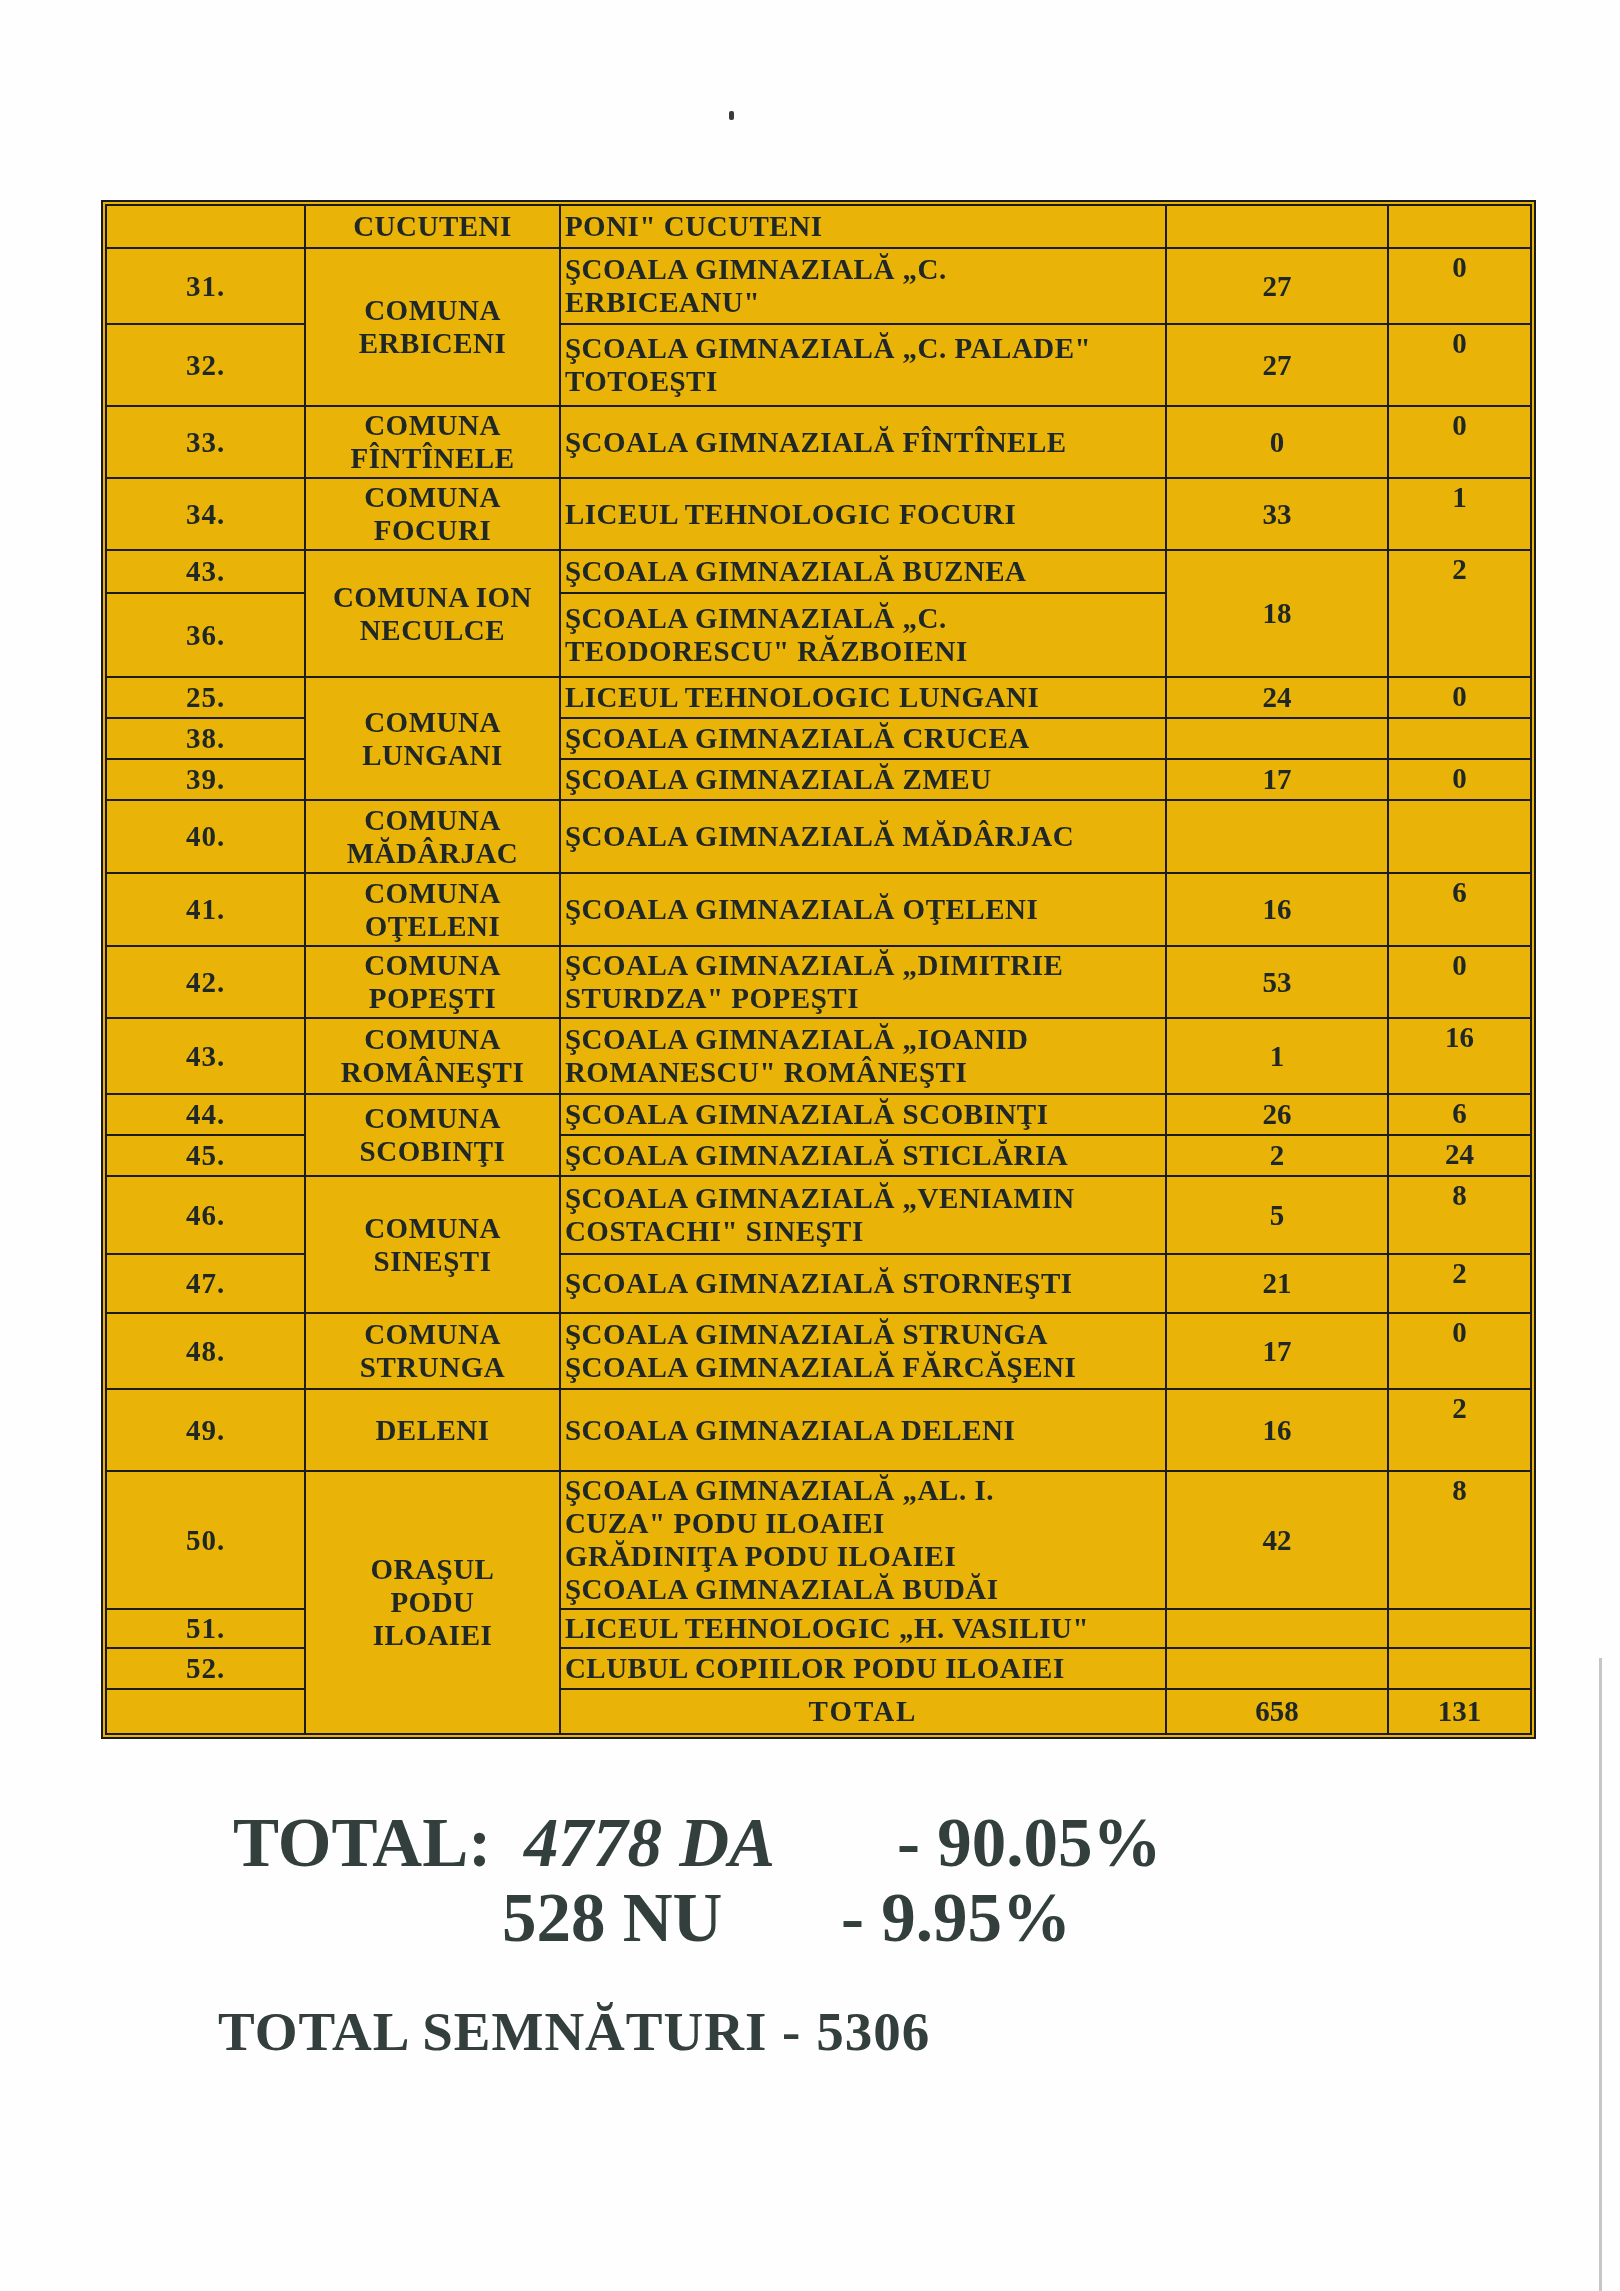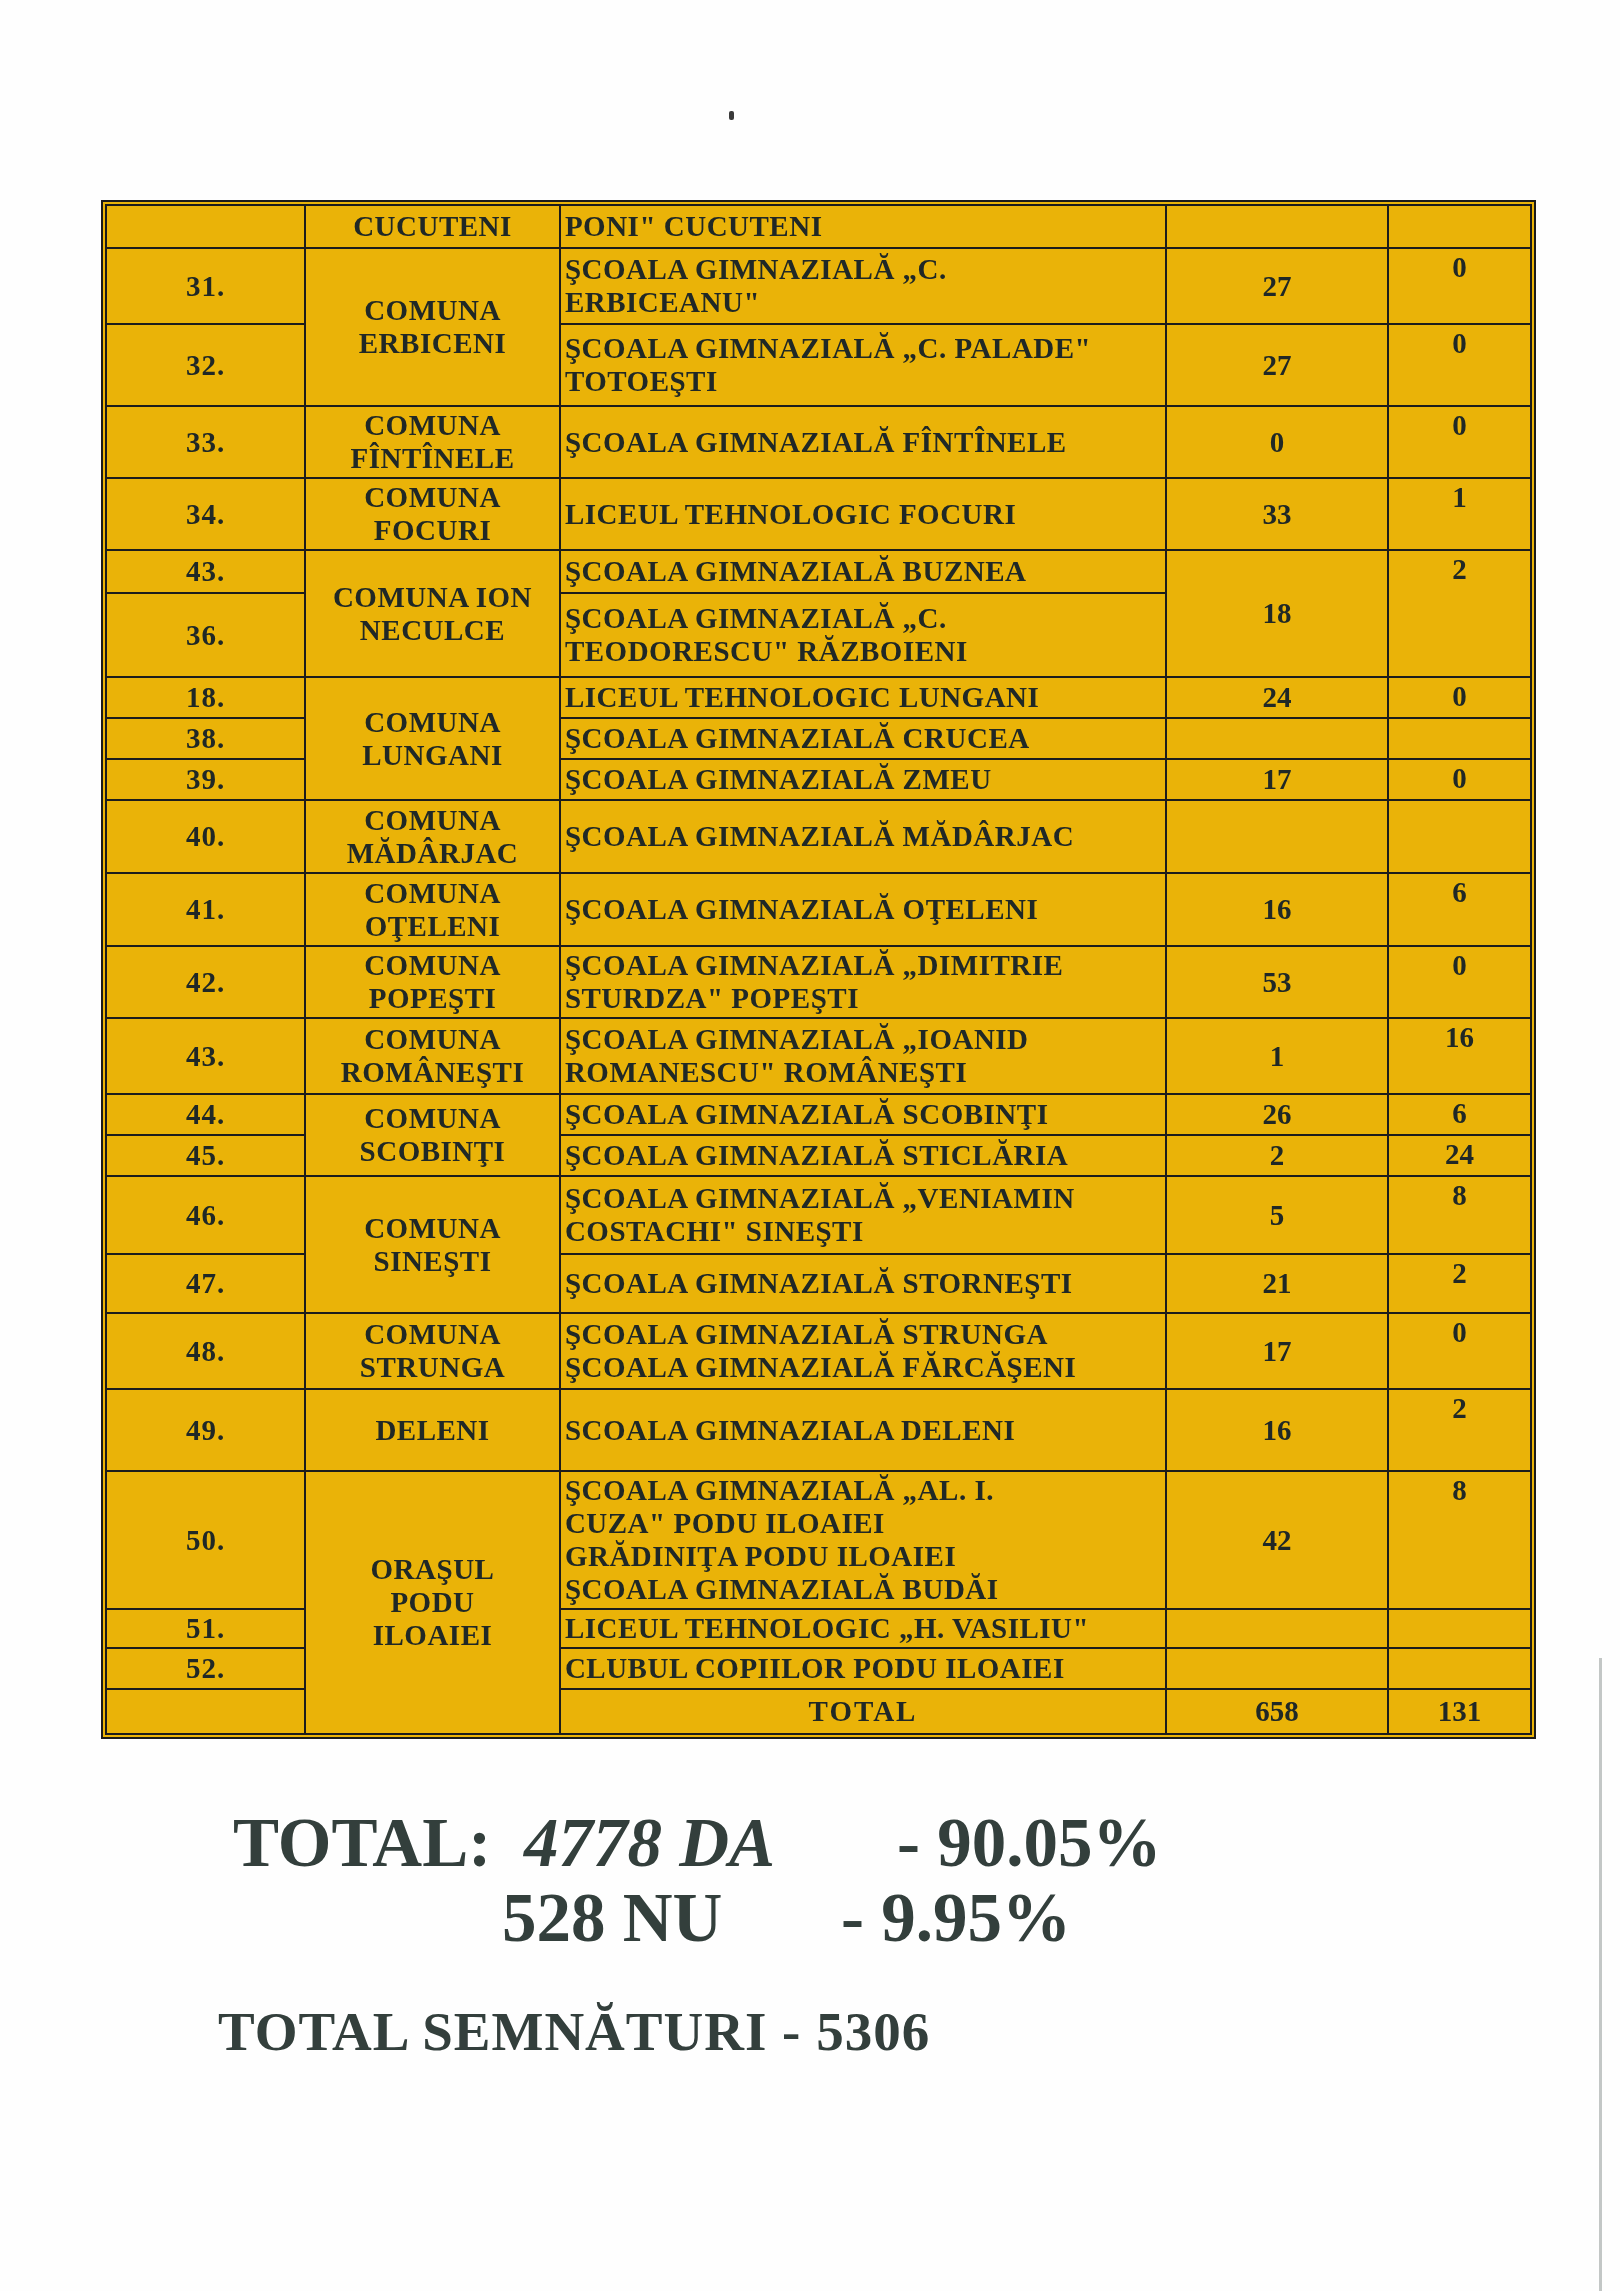--- a/index.html
+++ b/index.html
@@ -167,21 +167,21 @@
           <td class="c-school">ŞCOALA GIMNAZIALĂ BUZNEA</td>
           <td class="c-da" rowspan="2">18</td>
           <td class="c-nu" rowspan="2">2</td>
         </tr>
         <tr style="height:84px">
           <td class="c-num">36.</td>
           <td class="c-school">ŞCOALA GIMNAZIALĂ „C.
 TEODORESCU" RĂZBOIENI</td>
         </tr>
         <tr style="height:41px">
-          <td class="c-num">18.</td>
+          <td class="c-num">25.</td>
           <td class="c-commune" rowspan="3">COMUNA
 LUNGANI</td>
           <td class="c-school">LICEUL TEHNOLOGIC LUNGANI</td>
           <td class="c-da">24</td>
           <td class="c-nu">0</td>
         </tr>
         <tr style="height:41px">
           <td class="c-num">38.</td>
           <td class="c-school">ŞCOALA GIMNAZIALĂ CRUCEA</td>
           <td class="c-da"></td>

